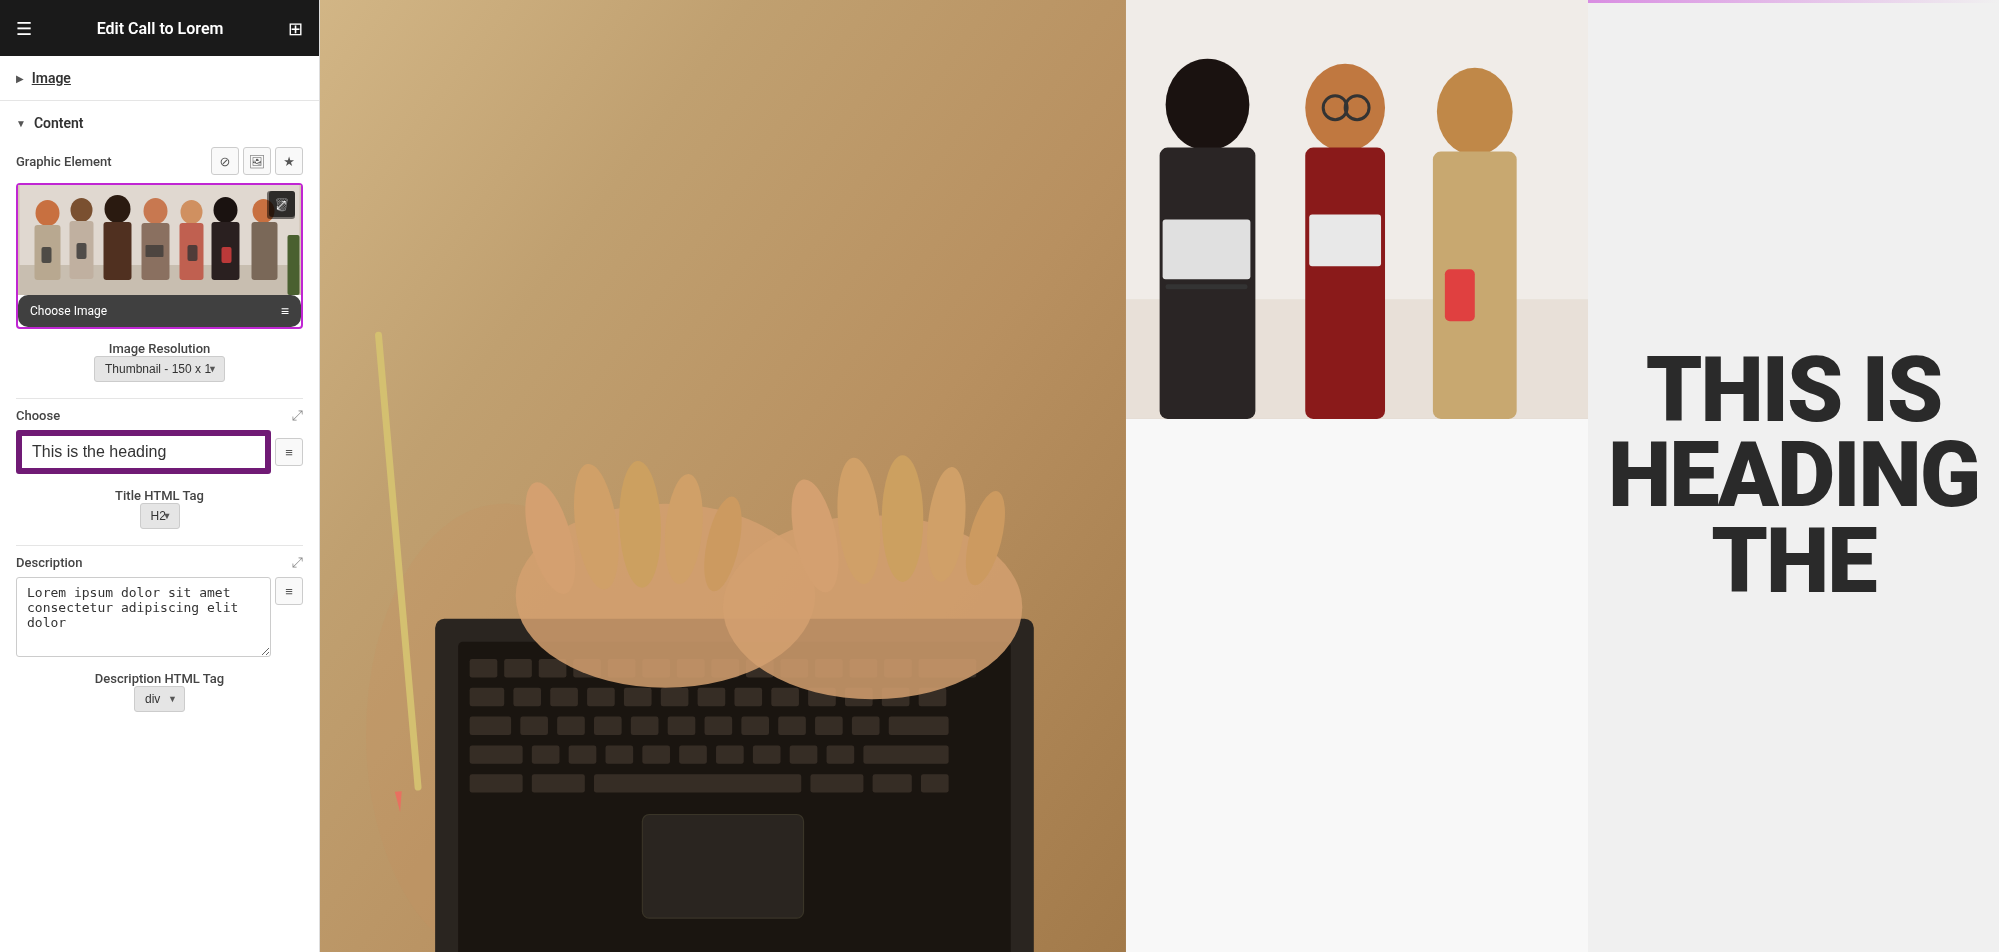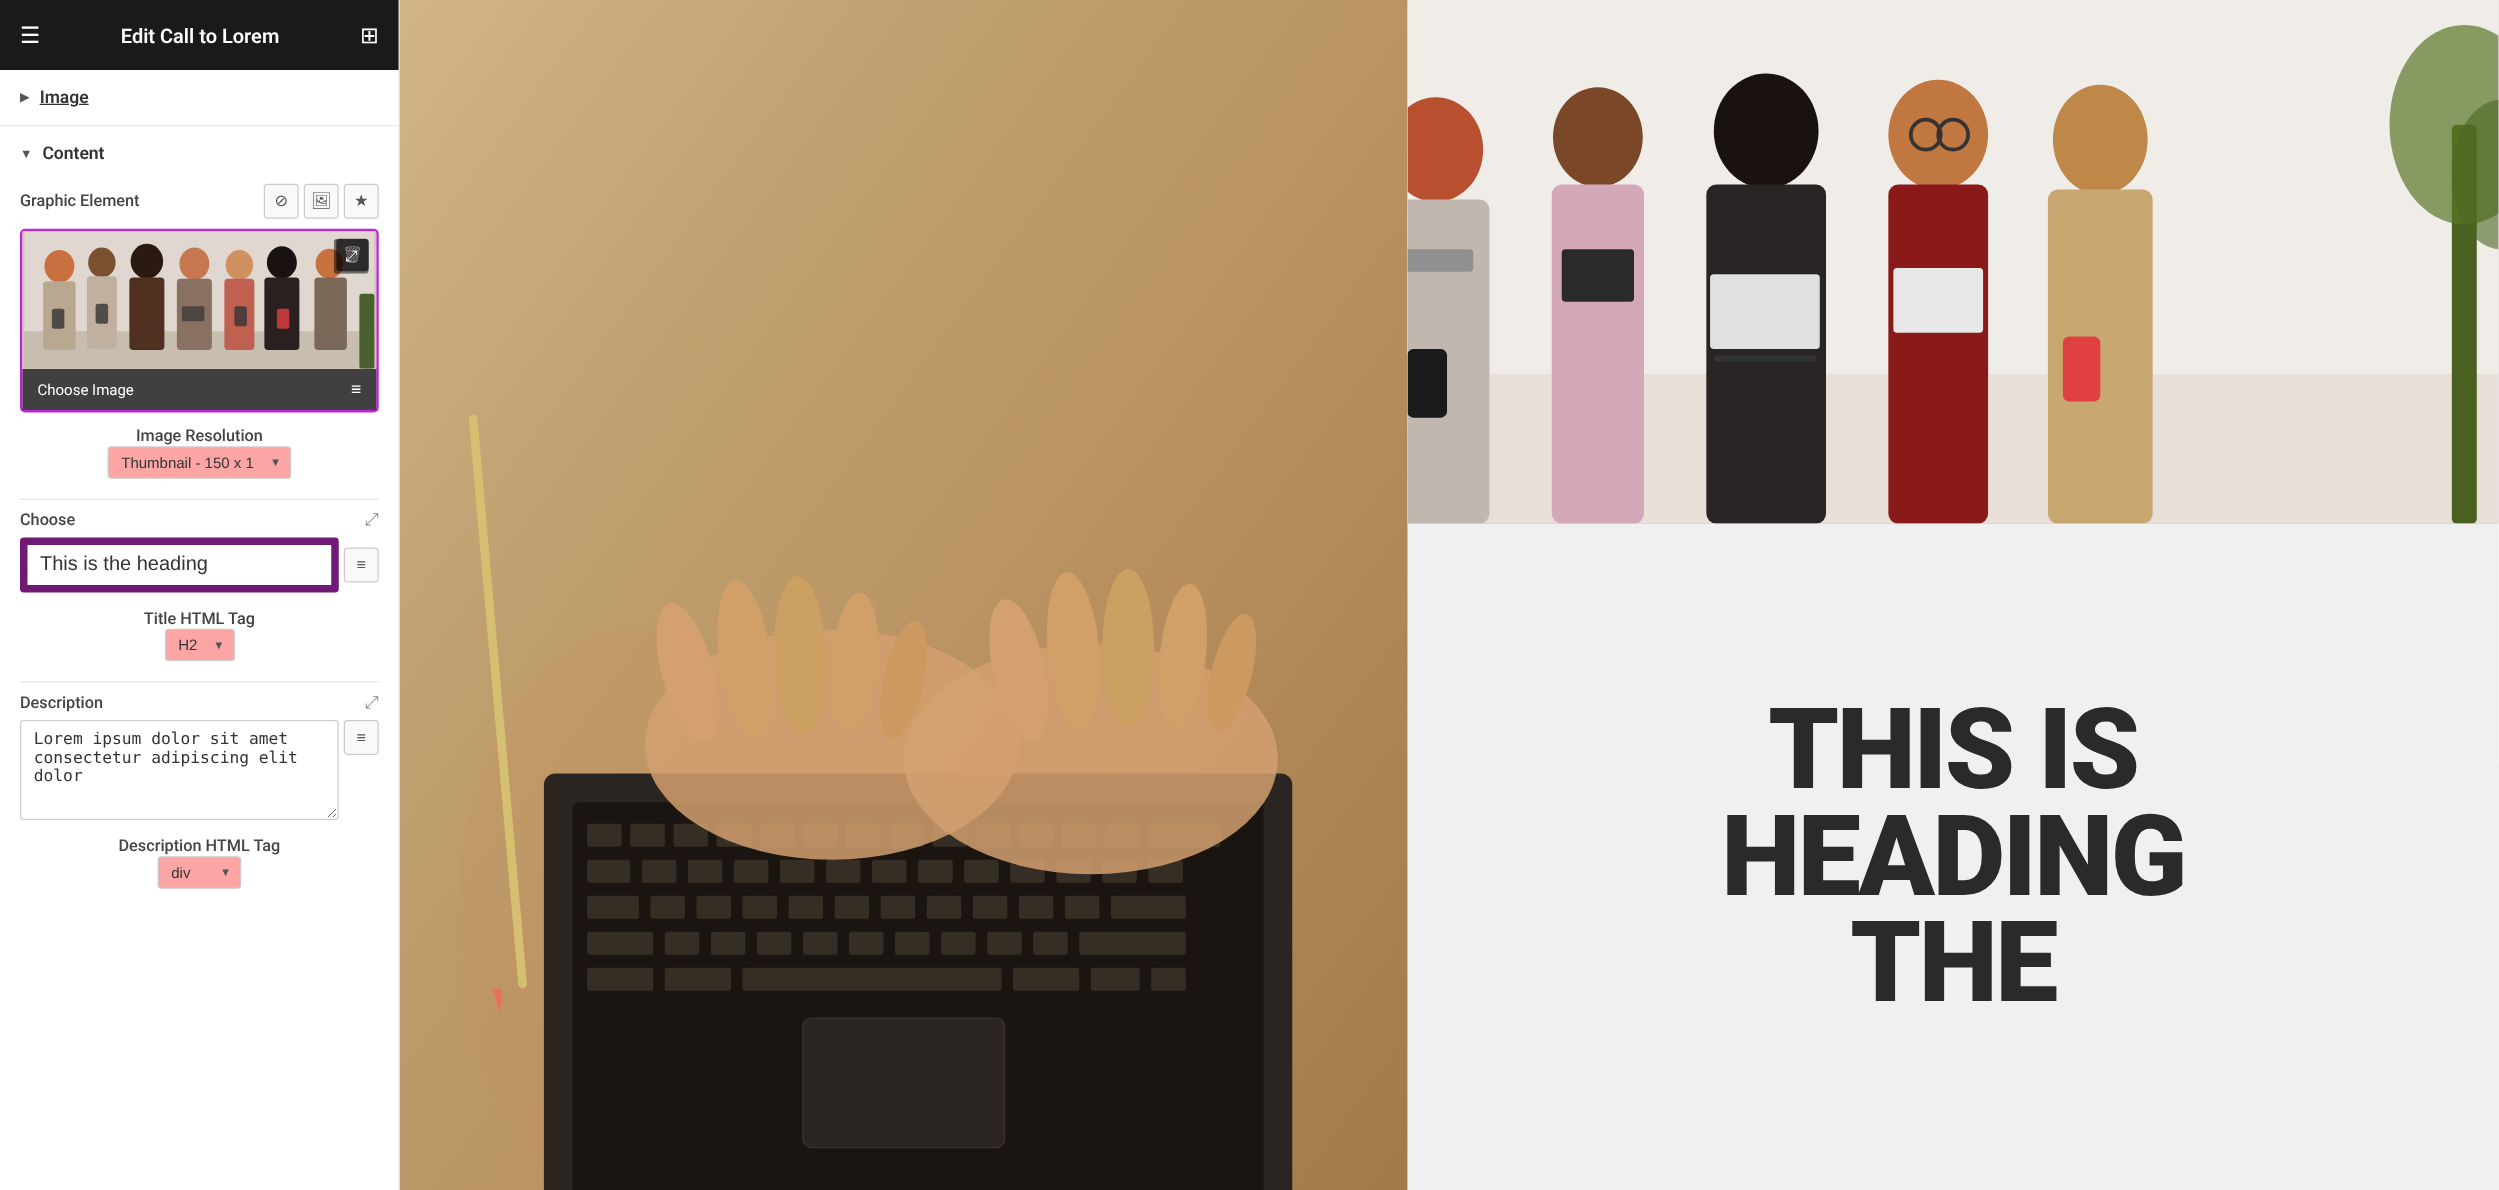--- a/index.html
+++ b/index.html
@@ -153,38 +153,39 @@
       background: rgba(0,0,0,0.75);
       color: #fff;
       font-size: 12px;
       text-align: center;
       padding: 8px 0;
       cursor: pointer;
       display: flex;
       align-items: center;
       justify-content: space-between;
       padding: 8px 12px;
+      border-radius: 10px;
     }
 
     
     .field-select-row {
       display: flex;
       align-items: center;
       justify-content: space-between;
       margin-bottom: 16px;
       flex-direction: column;
     }
 
     .field-select {
       border: 1px solid #ccc;
       border-radius: 3px;
-      padding: 5px 28px 5px 10px;
+      padding: 5px 12px 5px 10px;
       font-size: 12px;
       color: #333;
-      background: #fca5a5;
+      background: #e5e5e5;
       appearance: none;
       cursor: pointer;
       position: relative;
     }
 
     .select-wrapper {
       position: relative;
       display: inline-flex;
       align-items: center;
     }
@@ -278,21 +279,21 @@
       flex: 0 0 48%;
       background: #b8a090;
       position: relative;
       overflow: hidden;
     }
 
     
     .right-side {
       flex: 0 0 52%;
       display: flex;
-      flex-direction: column;
+      flex-direction: row;
       background: #f8f8f8;
     }
 
     .right-photo {
       height: 44%;
       background: #d0c8c0;
       position: relative;
       overflow: hidden;
     }
 

